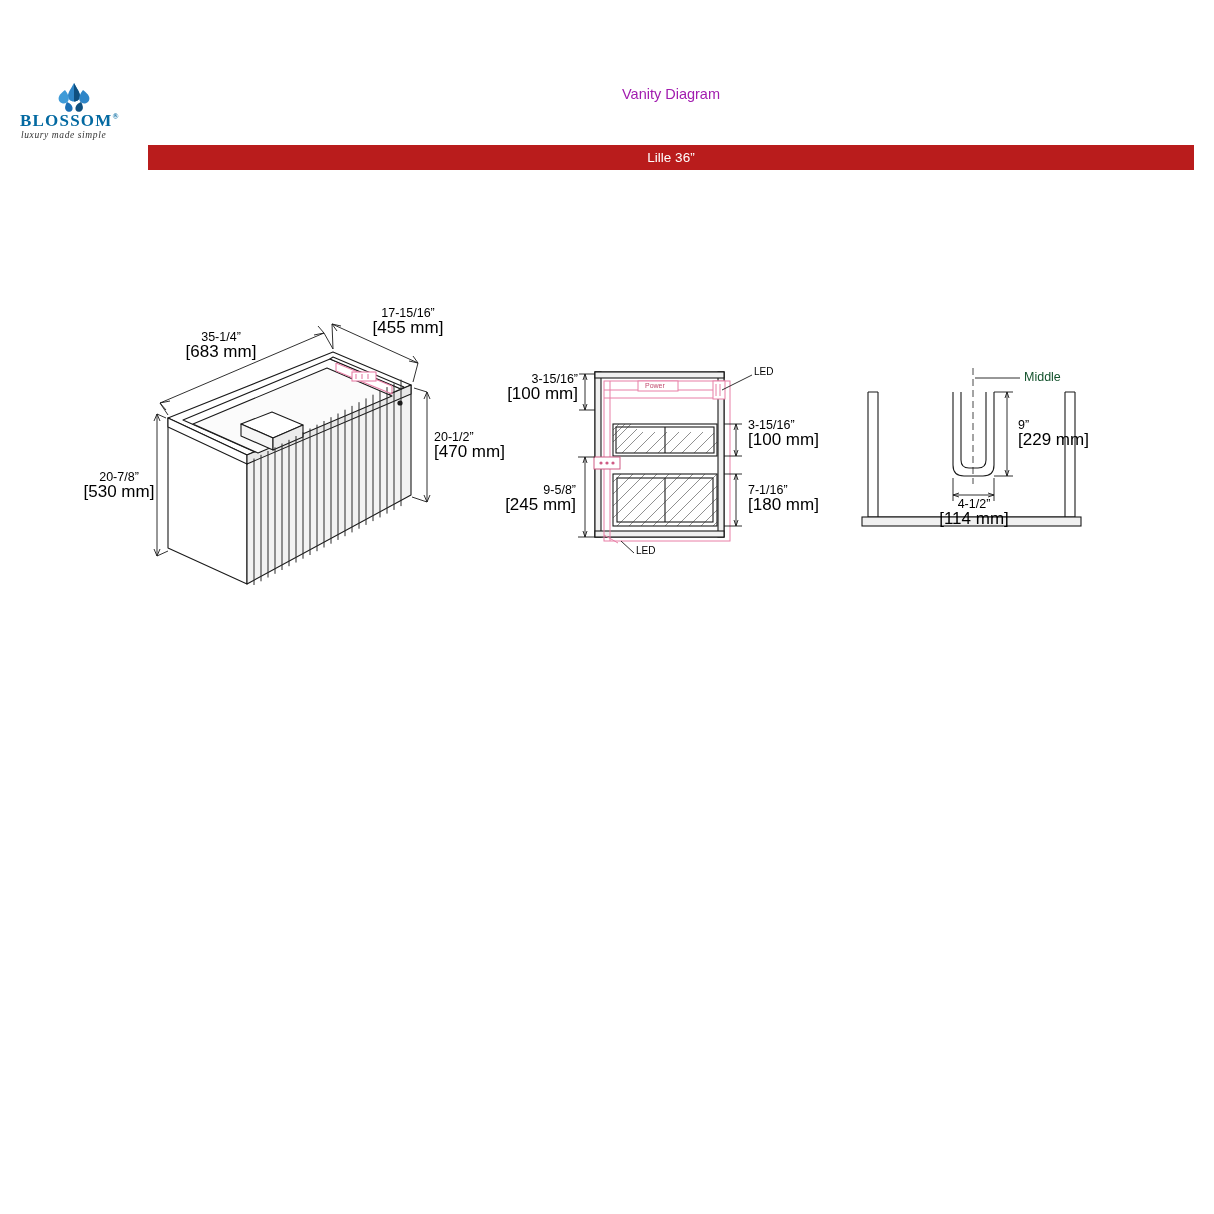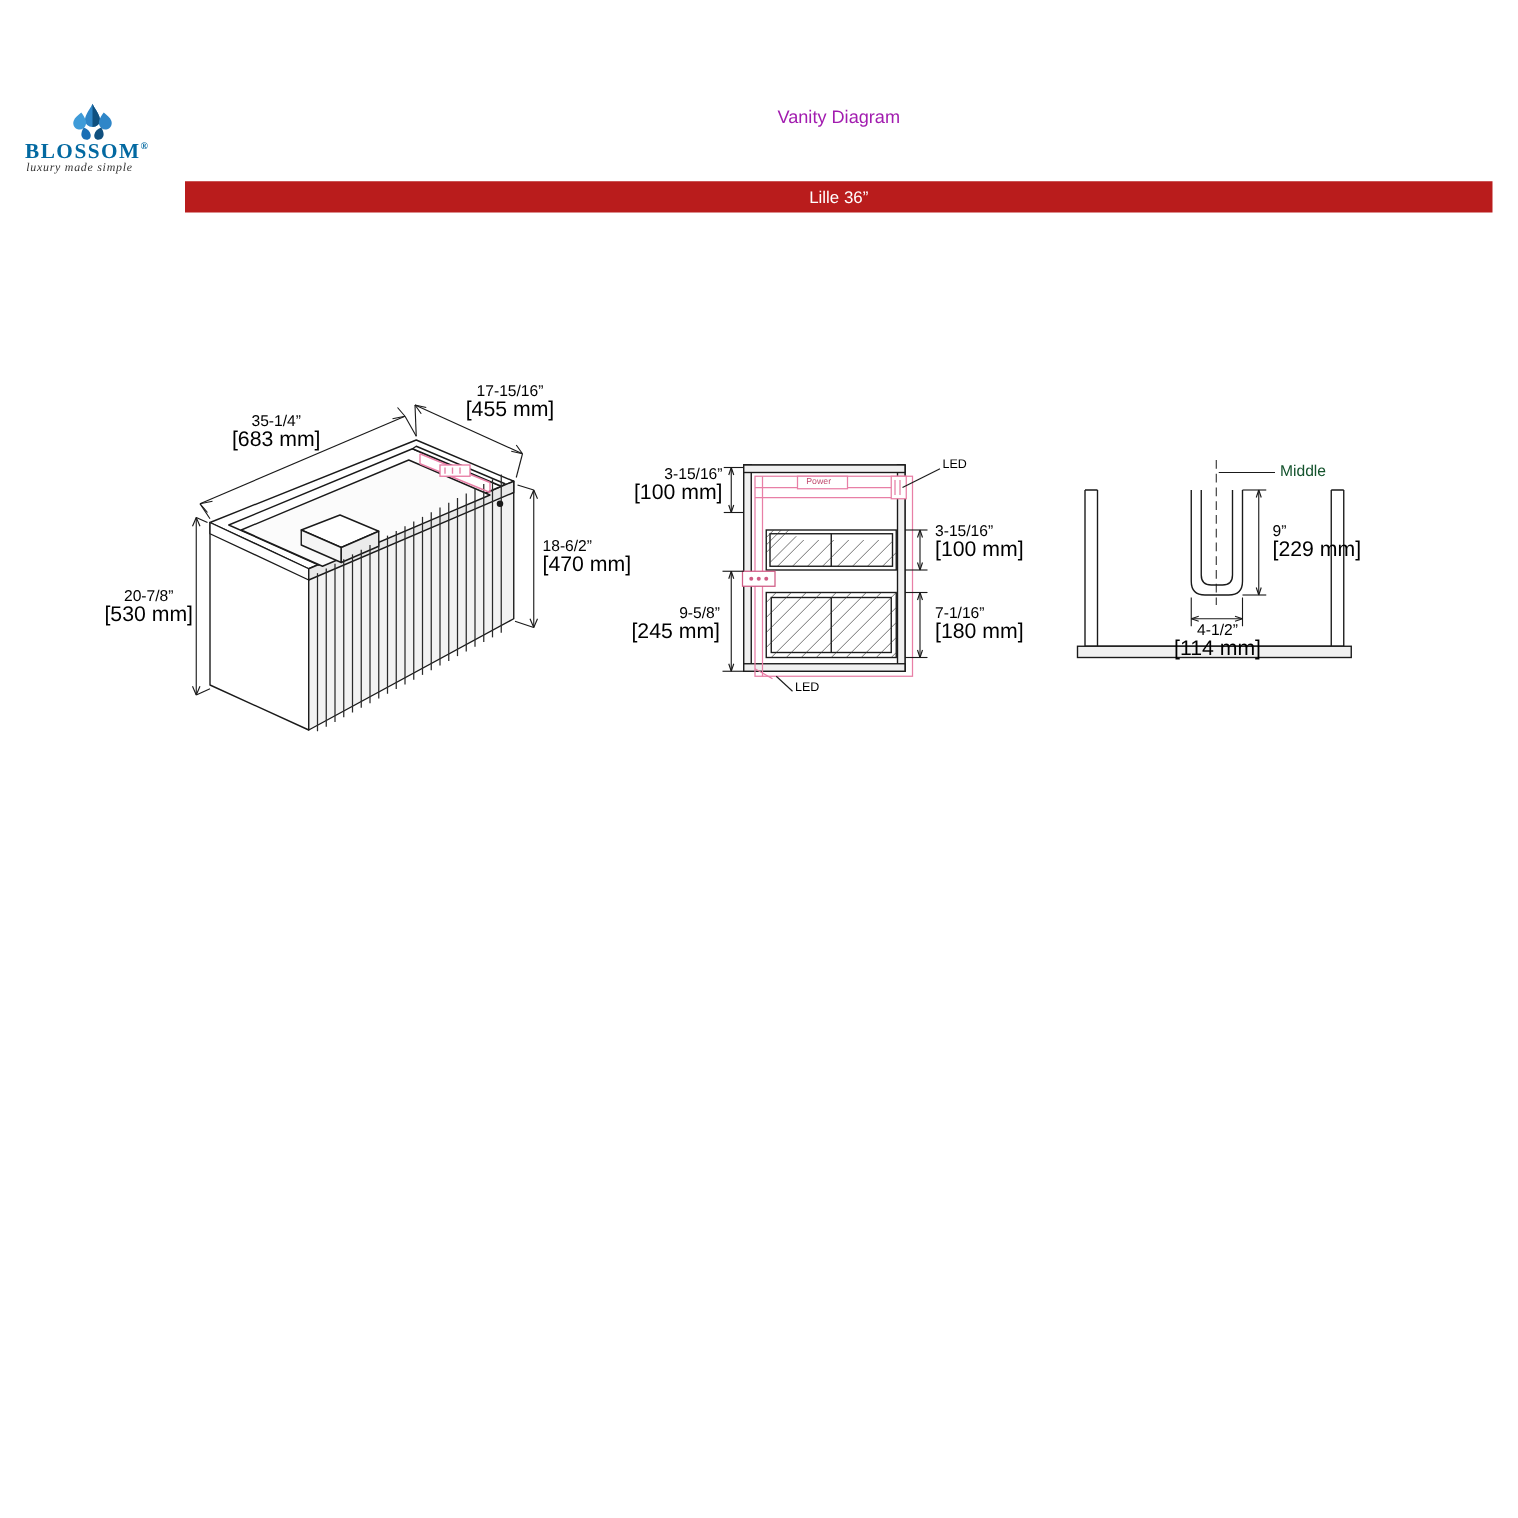--- a/index.html
+++ b/index.html
@@ -385,21 +385,21 @@
     <span>17-15/16”</span><br>
     <span class="mm">[455 mm]</span>
   </div>
 
   <div class="dim ctr" style="left:80px; top:470px; width:78px;">
     <span>20-7/8”</span><br>
     <span class="mm">[530 mm]</span>
   </div>
 
   <div class="dim" style="left:434px; top:430px;">
-    <span>18-6/2”</span><br>
+    <span>20-1/2”</span><br>
     <span class="mm">[470 mm]</span>
   </div>
 
   <div class="dim right" style="left:488px; top:372px; width:90px;">
     <span>3-15/16”</span><br>
     <span class="mm">[100 mm]</span>
   </div>
 
   <div class="dim" style="left:748px; top:418px;">
     <span>3-15/16”</span><br>

